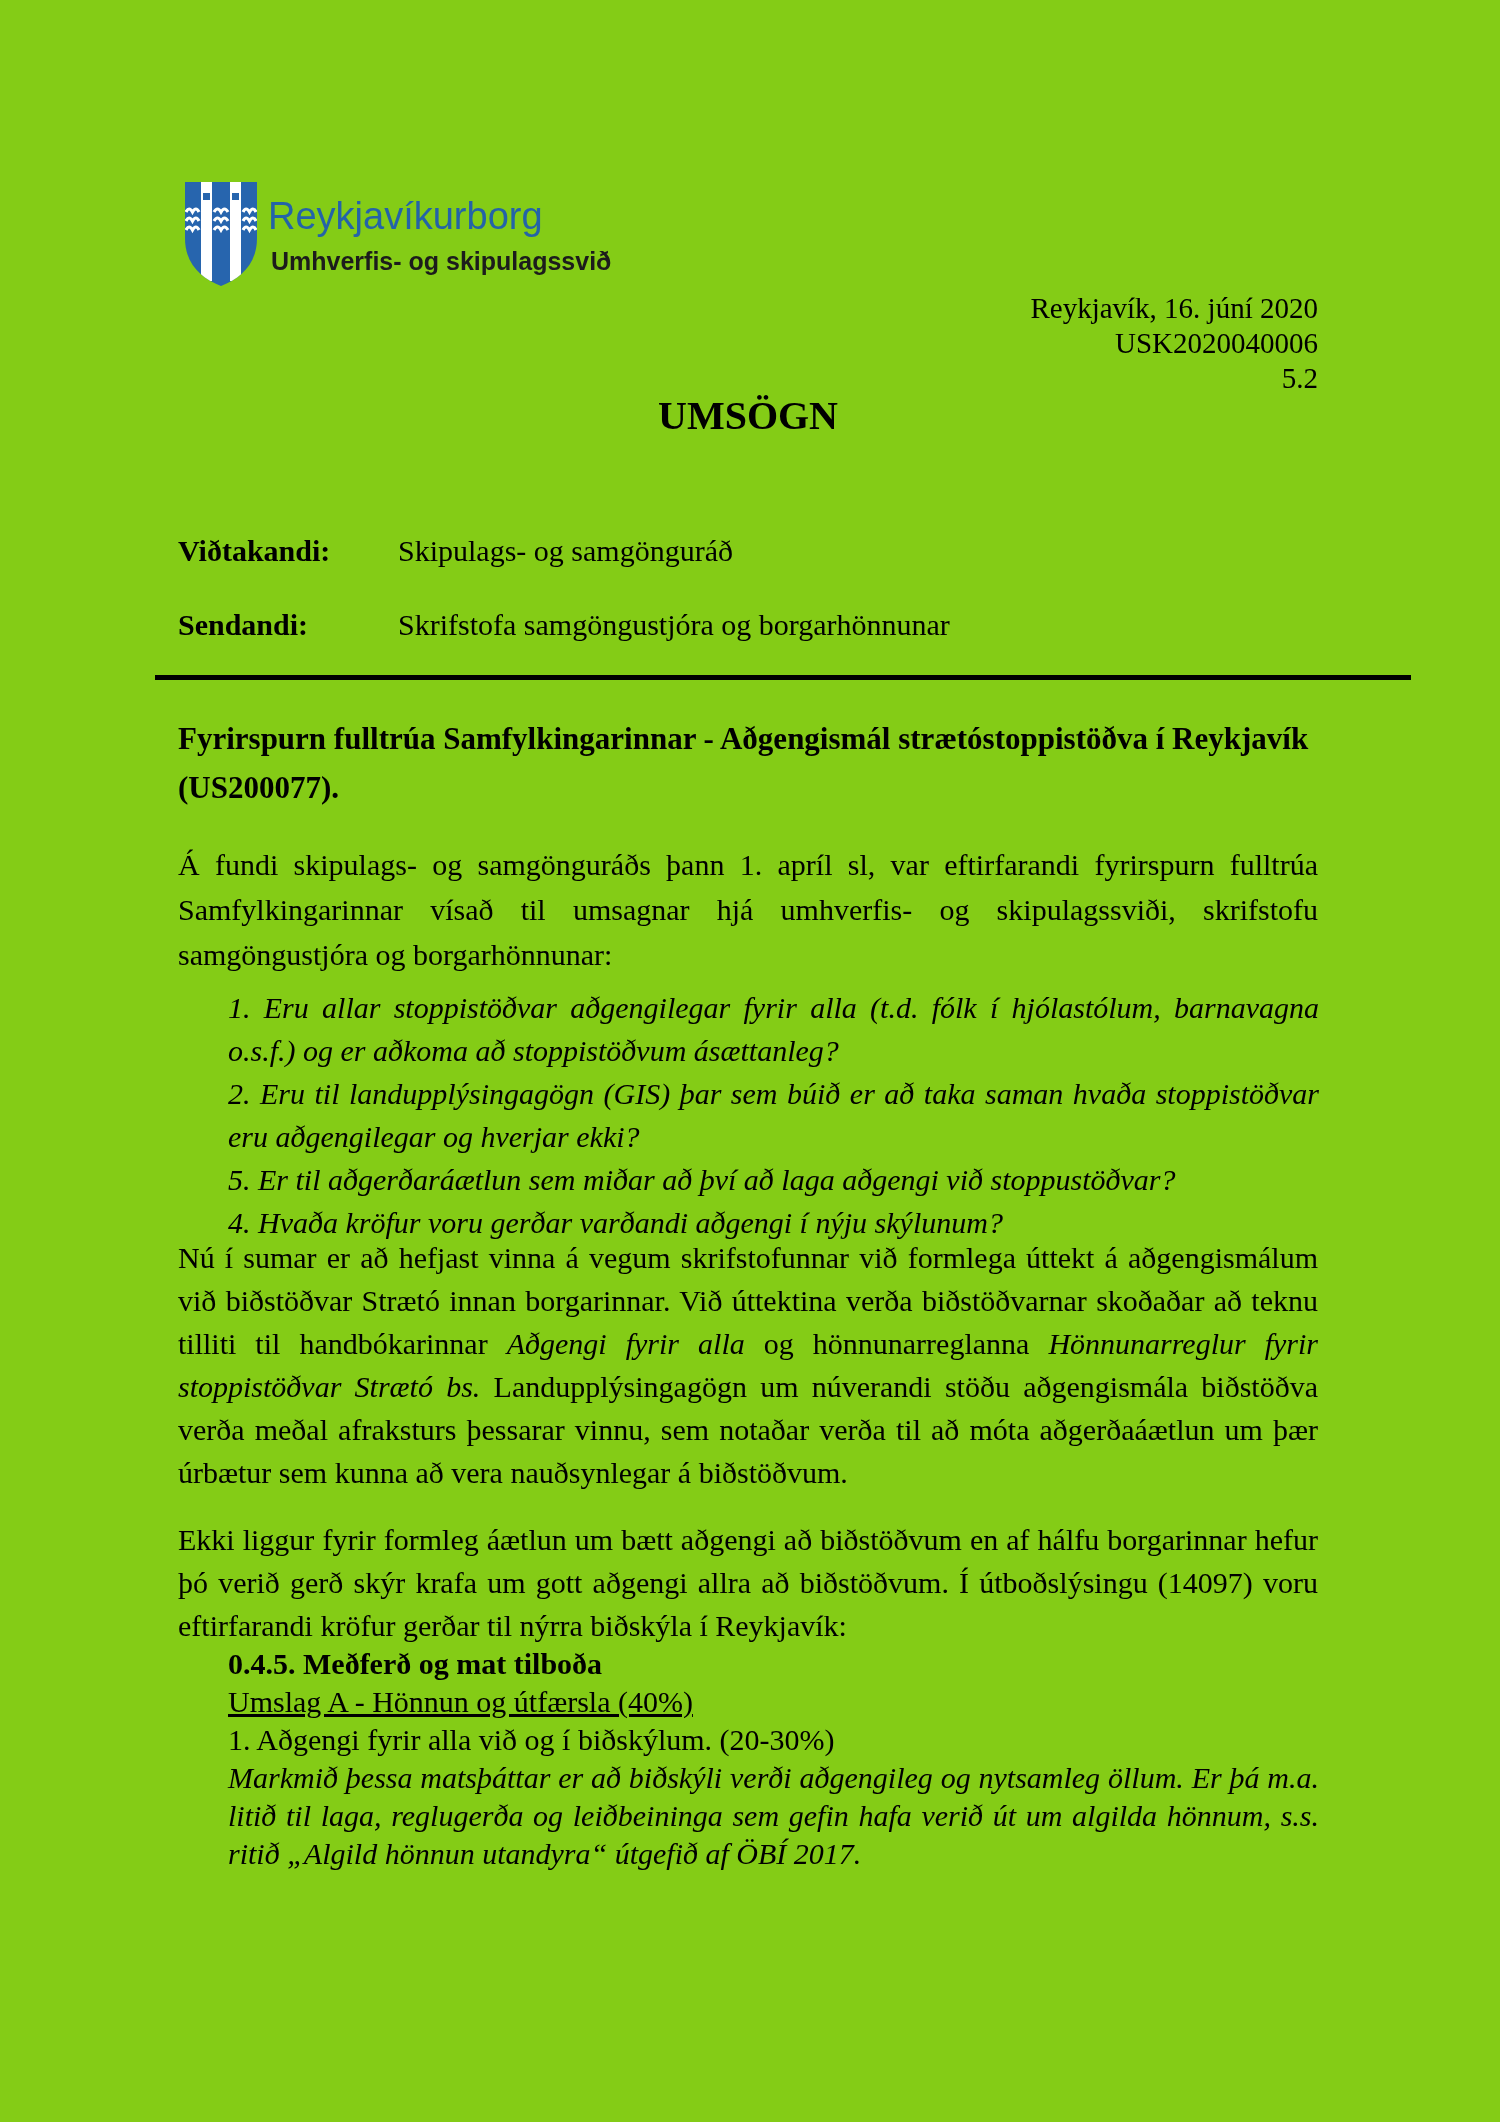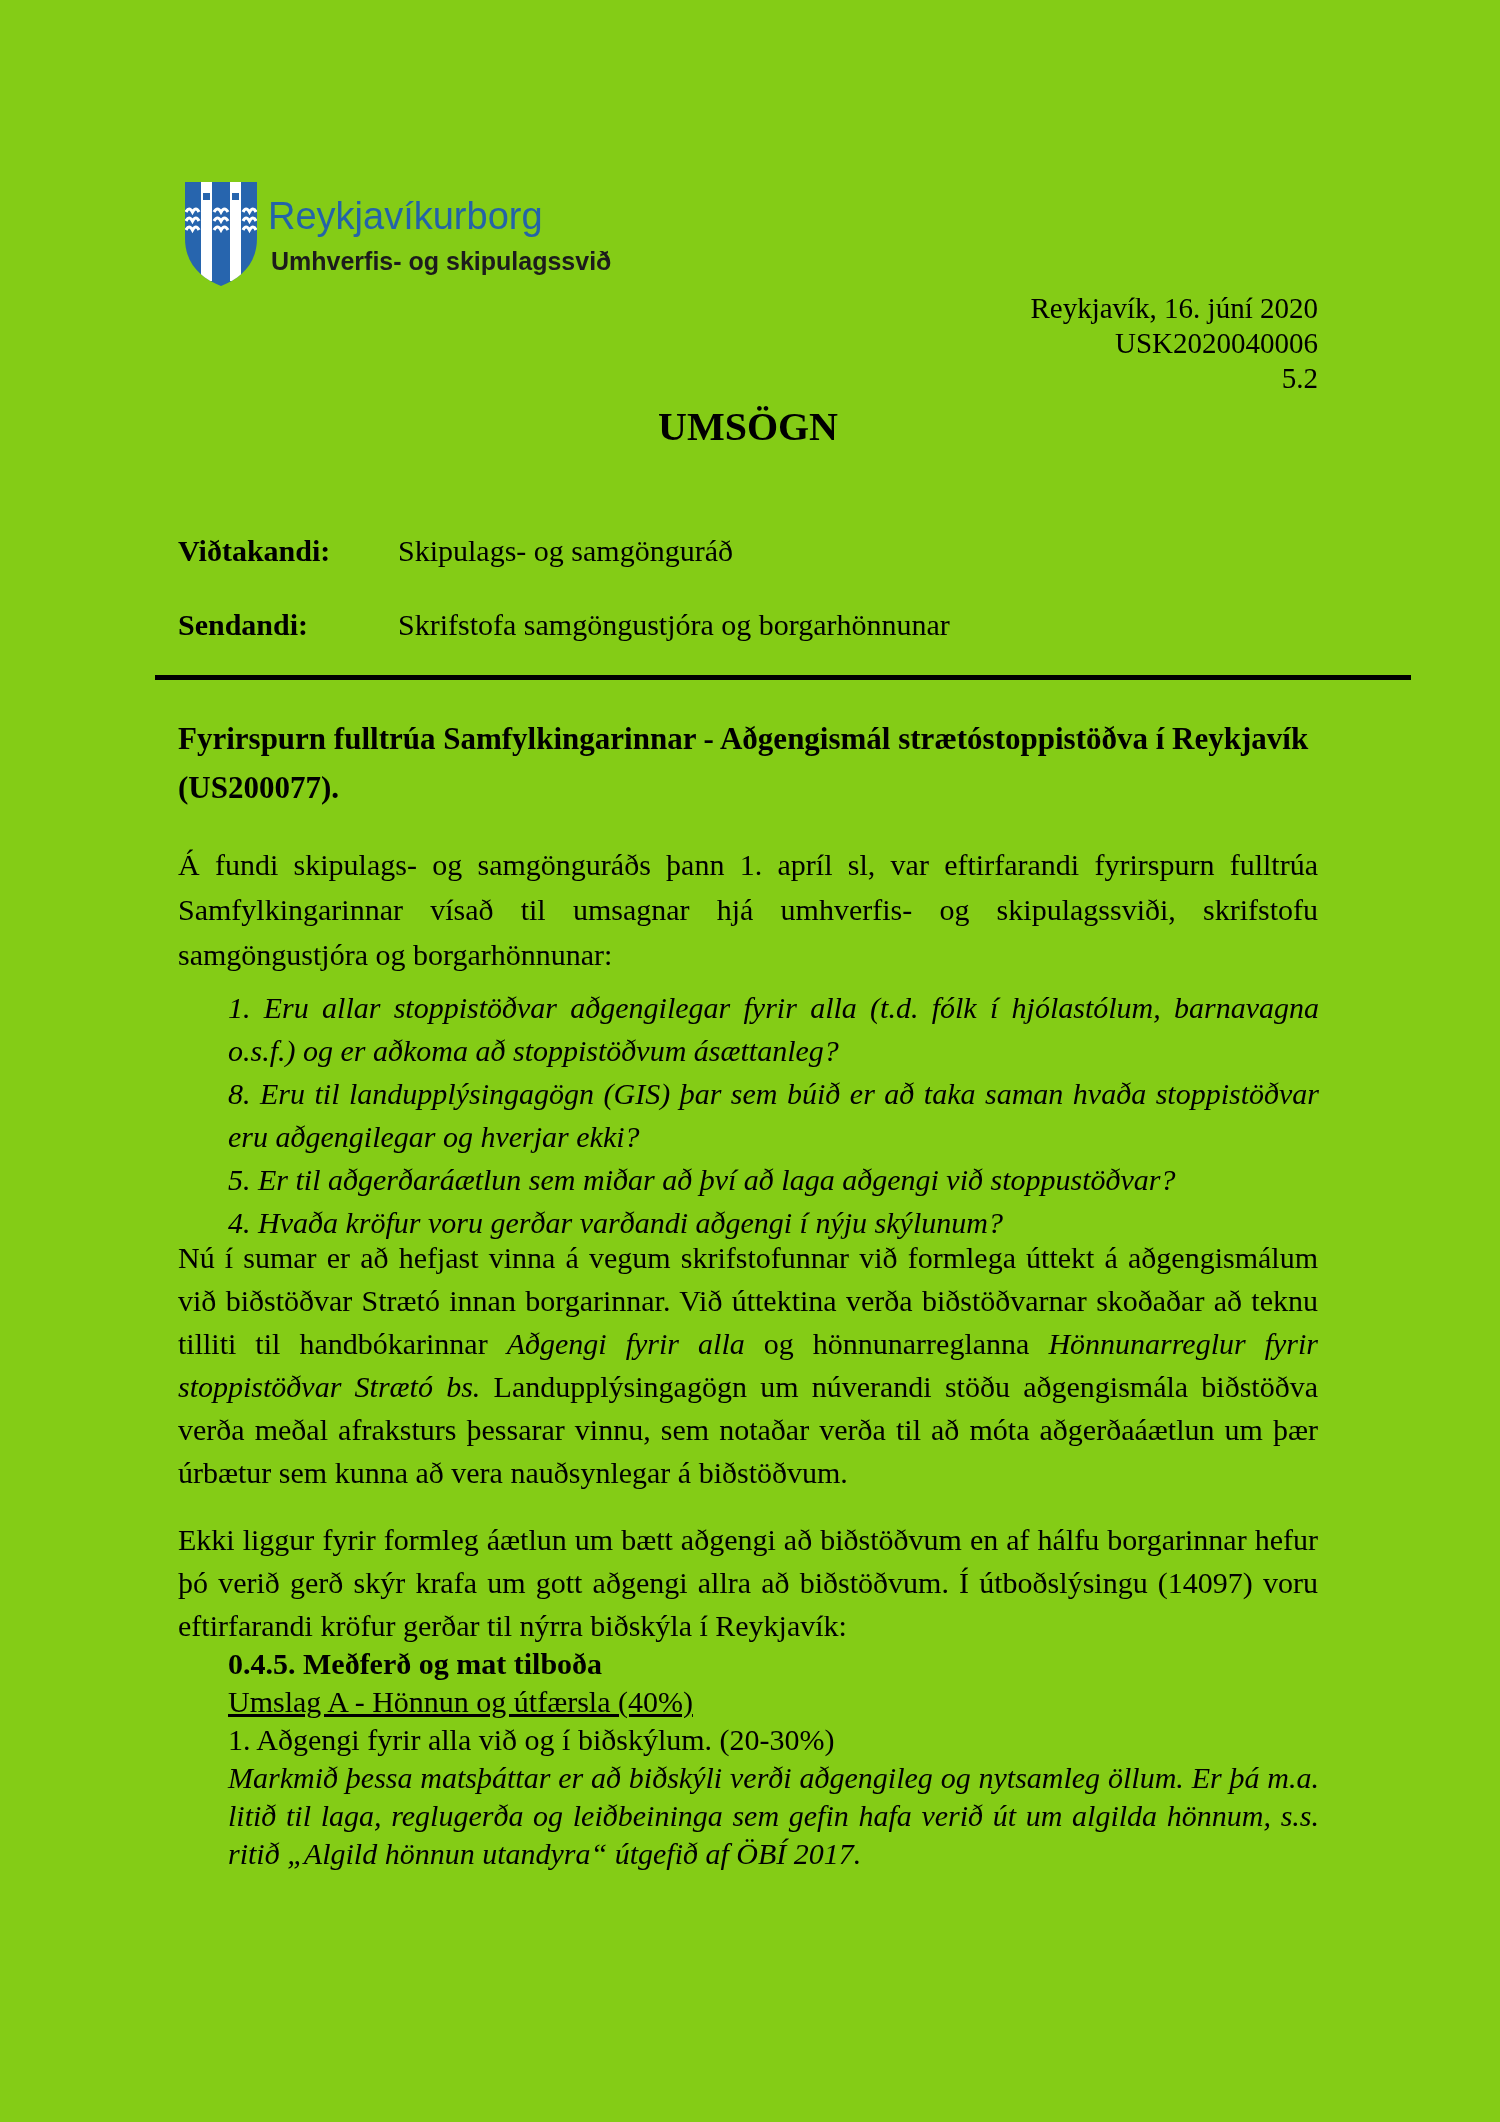--- a/index.html
+++ b/index.html
@@ -25,21 +25,21 @@
     font-size:25px;line-height:30px;color:#1c1c1c;font-weight:bold;
   }
   
   .meta{
     position:absolute;left:900px;top:263px;width:418px;
     text-align:right;font-size:29px;line-height:35px;margin-top:28px;
   }
   
   .doc-title{
     position:absolute;left:178px;top:392px;width:1140px;
-    text-align:center;font-size:40px;font-weight:bold;margin-top:11px;
+    text-align:center;font-size:40px;font-weight:bold;
   }
   
   .row-label{position:absolute;left:178px;font-size:30px;font-weight:bold;}
   .row-value{position:absolute;left:398px;font-size:30px;}
   .row1{top:534px;}
   .row2{top:608px;}
   .rule{position:absolute;left:155px;top:675px;width:1256px;height:5px;background:#000;}
   
   .subject{
     position:absolute;left:178px;top:714px;width:1145px;
@@ -119,21 +119,21 @@
   <div class="row-value row2">Skrifstofa samgöngustjóra og borgarhönnunar</div>
 
   <div class="rule"></div>
 
   <div class="subject">Fyrirspurn fulltrúa Samfylkingarinnar - Aðgengismál strætóstoppistöðva í Reykjavík (US200077).</div>
 
   <div class="intro">Á fundi skipulags- og samgönguráðs þann 1. apríl sl, var eftirfarandi fyrirspurn fulltrúa Samfylkingarinnar vísað til umsagnar hjá umhverfis- og skipulagssviði, skrifstofu samgöngustjóra og borgarhönnunar:</div>
 
   <div class="questions">
     <div>1. Eru allar stoppistöðvar aðgengilegar fyrir alla (t.d. fólk í hjólastólum, barnavagna o.s.f.) og er aðkoma að stoppistöðvum ásættanleg?</div>
-    <div>8. Eru til landupplýsingagögn (GIS) þar sem búið er að taka saman hvaða stoppistöðvar eru aðgengilegar og hverjar ekki?</div>
+    <div>2. Eru til landupplýsingagögn (GIS) þar sem búið er að taka saman hvaða stoppistöðvar eru aðgengilegar og hverjar ekki?</div>
     <div>5. Er til aðgerðaráætlun sem miðar að því að laga aðgengi við stoppustöðvar?</div>
     <div>4. Hvaða kröfur voru gerðar varðandi aðgengi í nýju skýlunum?</div>
   </div>
 
   <div class="uttekt"><span>Nú í sumar er að hefjast vinna á vegum skrifstofunnar við formlega úttekt á aðgengismálum við biðstöðvar Strætó innan borgarinnar. Við úttektina verða biðstöðvarnar skoðaðar að teknu tilliti til handbókarinnar </span><span class="it">Aðgengi fyrir alla</span><span>  og hönnunarreglanna  </span><span class="it">Hönnunarreglur fyrir stoppistöðvar Strætó bs.</span><span>  Landupplýsingagögn um núverandi stöðu aðgengismála biðstöðva verða meðal afraksturs þessarar vinnu, sem notaðar verða til að móta aðgerðaáætlun um þær úrbætur sem kunna að vera nauðsynlegar á biðstöðvum.</span></div>
 
   <div class="aaetlun">Ekki liggur fyrir formleg áætlun um bætt aðgengi að biðstöðvum en af hálfu borgarinnar hefur þó verið gerð skýr krafa um gott aðgengi allra að biðstöðvum. Í útboðslýsingu (14097) voru eftirfarandi kröfur gerðar til nýrra biðskýla í Reykjavík:</div>
 
   <div class="tender">
     <div class="tender-section">0.4.5. Meðferð og mat tilboða</div>

